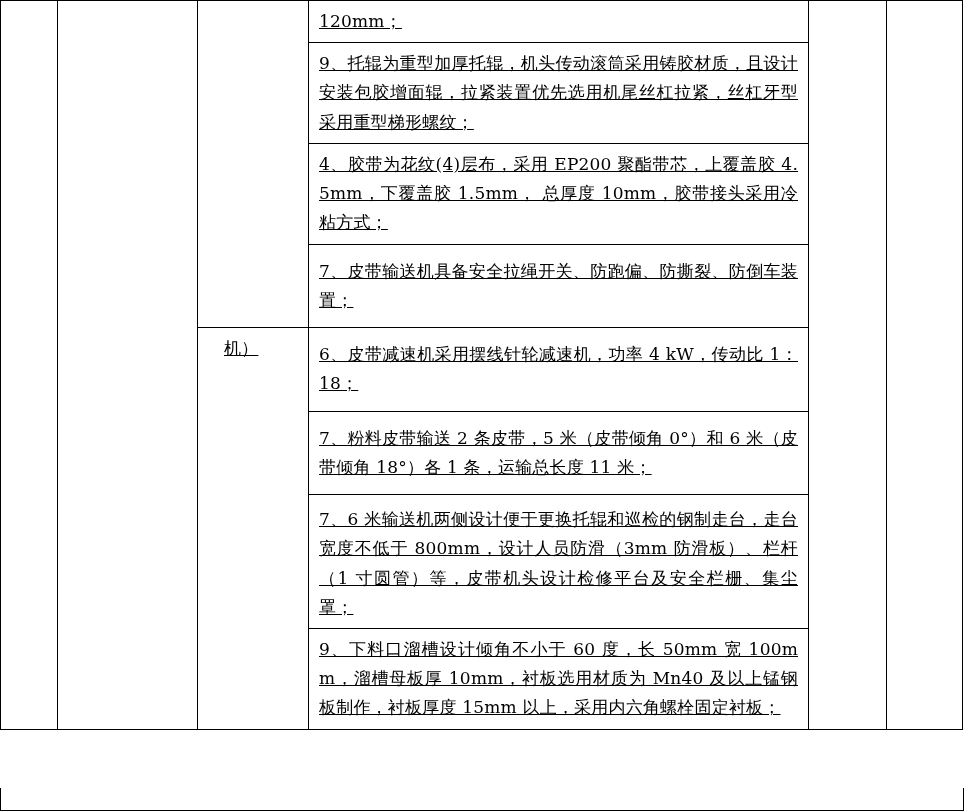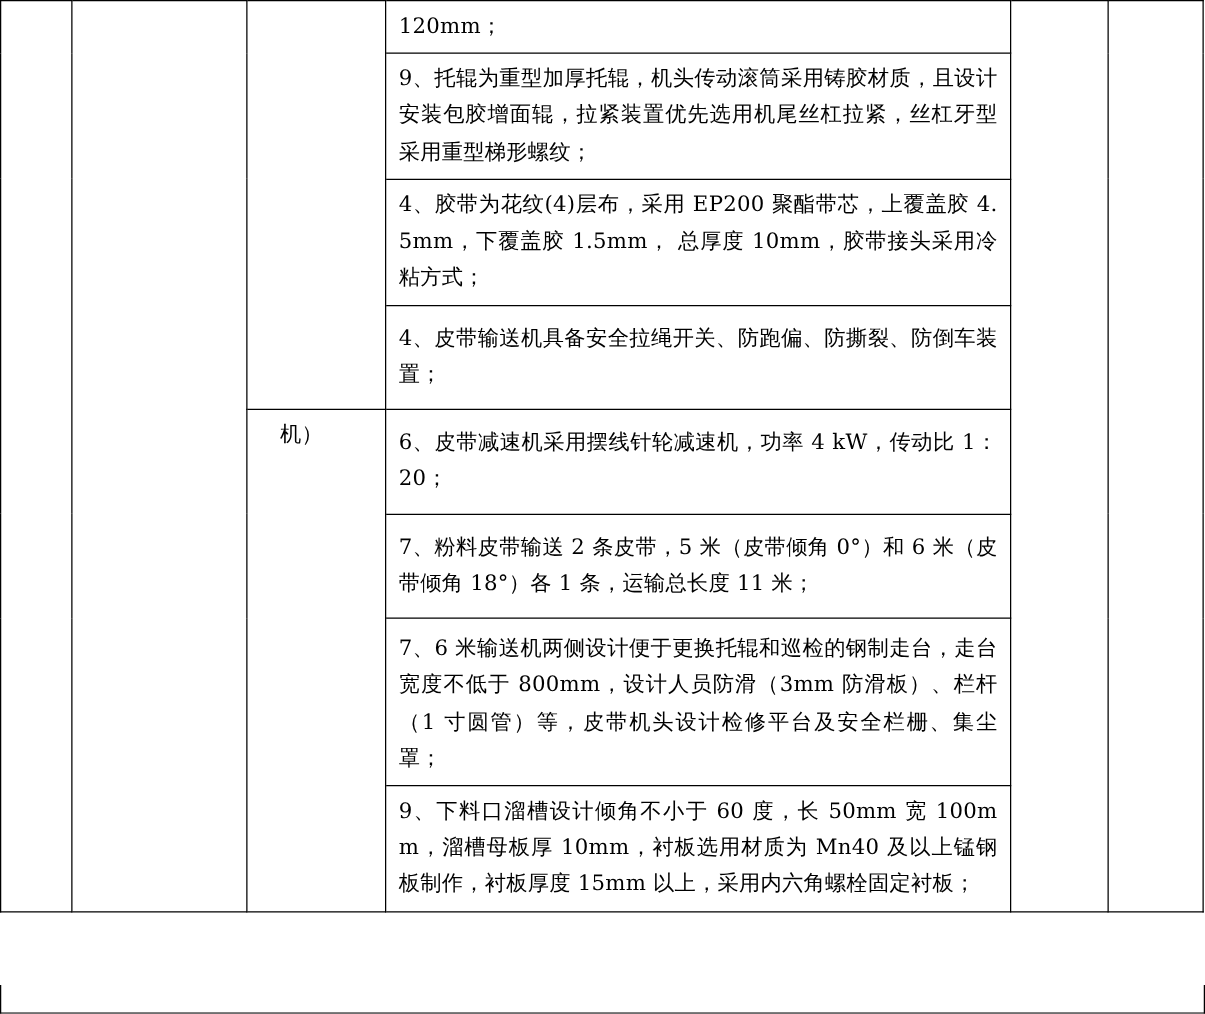--- a/index.html
+++ b/index.html
@@ -19,20 +19,21 @@
     position: relative;
     width: 964px;
     height: 811px;
     box-sizing: border-box;
   }
 
   table.spec-table {
     border-collapse: collapse;
     width: 948px;
     table-layout: fixed;
+    text-decoration: underline;
   }
 
   table.spec-table td {
     border: 1px solid #000000;
     vertical-align: top;
     padding: 0;
   }
 
   
   col.c1 { width: 57px; }
@@ -115,30 +116,30 @@
       </tr>
 
       <tr>
         <td>
           <div class="cell-inner">4、胶带为花纹(4)层布，采用 EP200 聚酯带芯，上覆盖胶 4.5mm，下覆盖胶 1.5mm， 总厚度 10mm，胶带接头采用冷粘方式；</div>
         </td>
       </tr>
 
       <tr>
         <td>
-          <div class="cell-inner" style="padding-top:12px;padding-bottom:12px;">4、皮带输送机具备安全拉绳开关、防跑偏、防撕裂、防倒车装置；</div>
+          <div class="cell-inner" style="padding-top:12px;padding-bottom:12px;">7、皮带输送机具备安全拉绳开关、防跑偏、防撕裂、防倒车装置；</div>
         </td>
       </tr>
 
       <tr>
         <td rowspan="4" class="mid-label">
           <div class="cell-inner">机）</div>
         </td>
         <td>
-          <div class="cell-inner" style="padding-top:12px;padding-bottom:12px;">6、皮带减速机采用摆线针轮减速机，功率 4 kW，传动比 1：20；</div>
+          <div class="cell-inner" style="padding-top:12px;padding-bottom:12px;">6、皮带减速机采用摆线针轮减速机，功率 4 kW，传动比 1：18；</div>
         </td>
       </tr>
 
       <tr>
         <td>
           <div class="cell-inner" style="padding-top:12px;padding-bottom:12px;">7、粉料皮带输送 2 条皮带，5 米（皮带倾角 0°）和 6 米（皮带倾角 18°）各 1 条，运输总长度 11 米；</div>
         </td>
       </tr>
 
       <tr>

